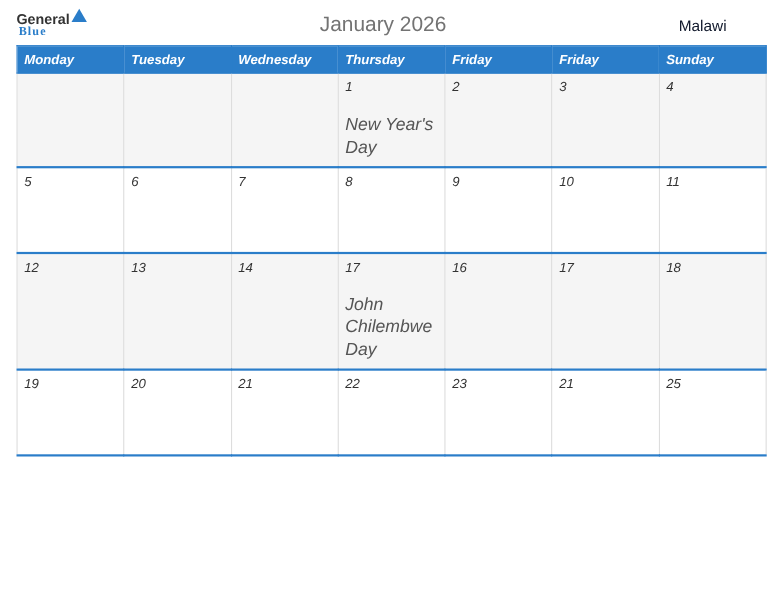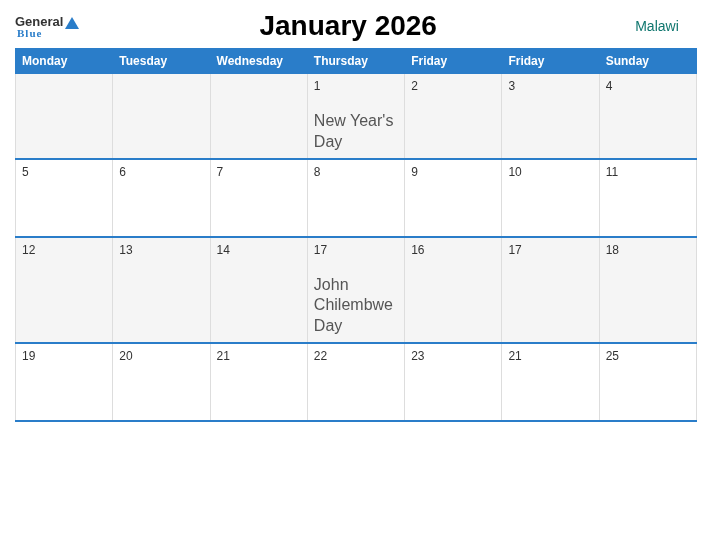--- a/index.html
+++ b/index.html
@@ -29,35 +29,36 @@
     .logo-triangle {
       width: 0;
       height: 0;
       border-left: 7px solid transparent;
       border-right: 7px solid transparent;
       border-bottom: 12px solid #2a7dc9;
       margin-left: 2px;
       margin-top: -2px;
     }
     .title {
-      font-size: 28px;
-      font-weight: bold;
-      color: #000000;
+      font-size: 19px;
+      font-weight: normal;
+      color: #737373;
       text-align: center;
       flex: 1;
     }
     .country {
       font-size: 14px;
-      color: #0f766e;
-      text-align: center;
+      color: #0f172a;
+      text-align: left;
       min-width: 80px;
     }
     .calendar {
       width: 100%;
       border-collapse: collapse;
+      font-style: italic;
     }
     .calendar thead tr th {
       background: #2a7dc9;
       color: #fff;
       font-size: 12px;
       font-weight: bold;
       padding: 5px 6px;
       text-align: left;
       border: 1px solid #2a7dc9;
     }
@@ -96,21 +97,21 @@
     .empty-cell {
       background: #f5f5f5;
     }
     .logo-wrapper {
       display: flex;
       flex-direction: column;
       align-items: flex-start;
     }
     .logo-line1 {
       display: flex;
-      align-items: flex-end;
+      align-items: flex-start;
     }
     .logo-line2 {
       font-size: 11px;
       font-weight: bold;
       color: #2a7dc9;
       letter-spacing: 1px;
       margin-top: -2px;
       margin-left: 2px;
       font-family: Liberation Serif, serif;
     }

